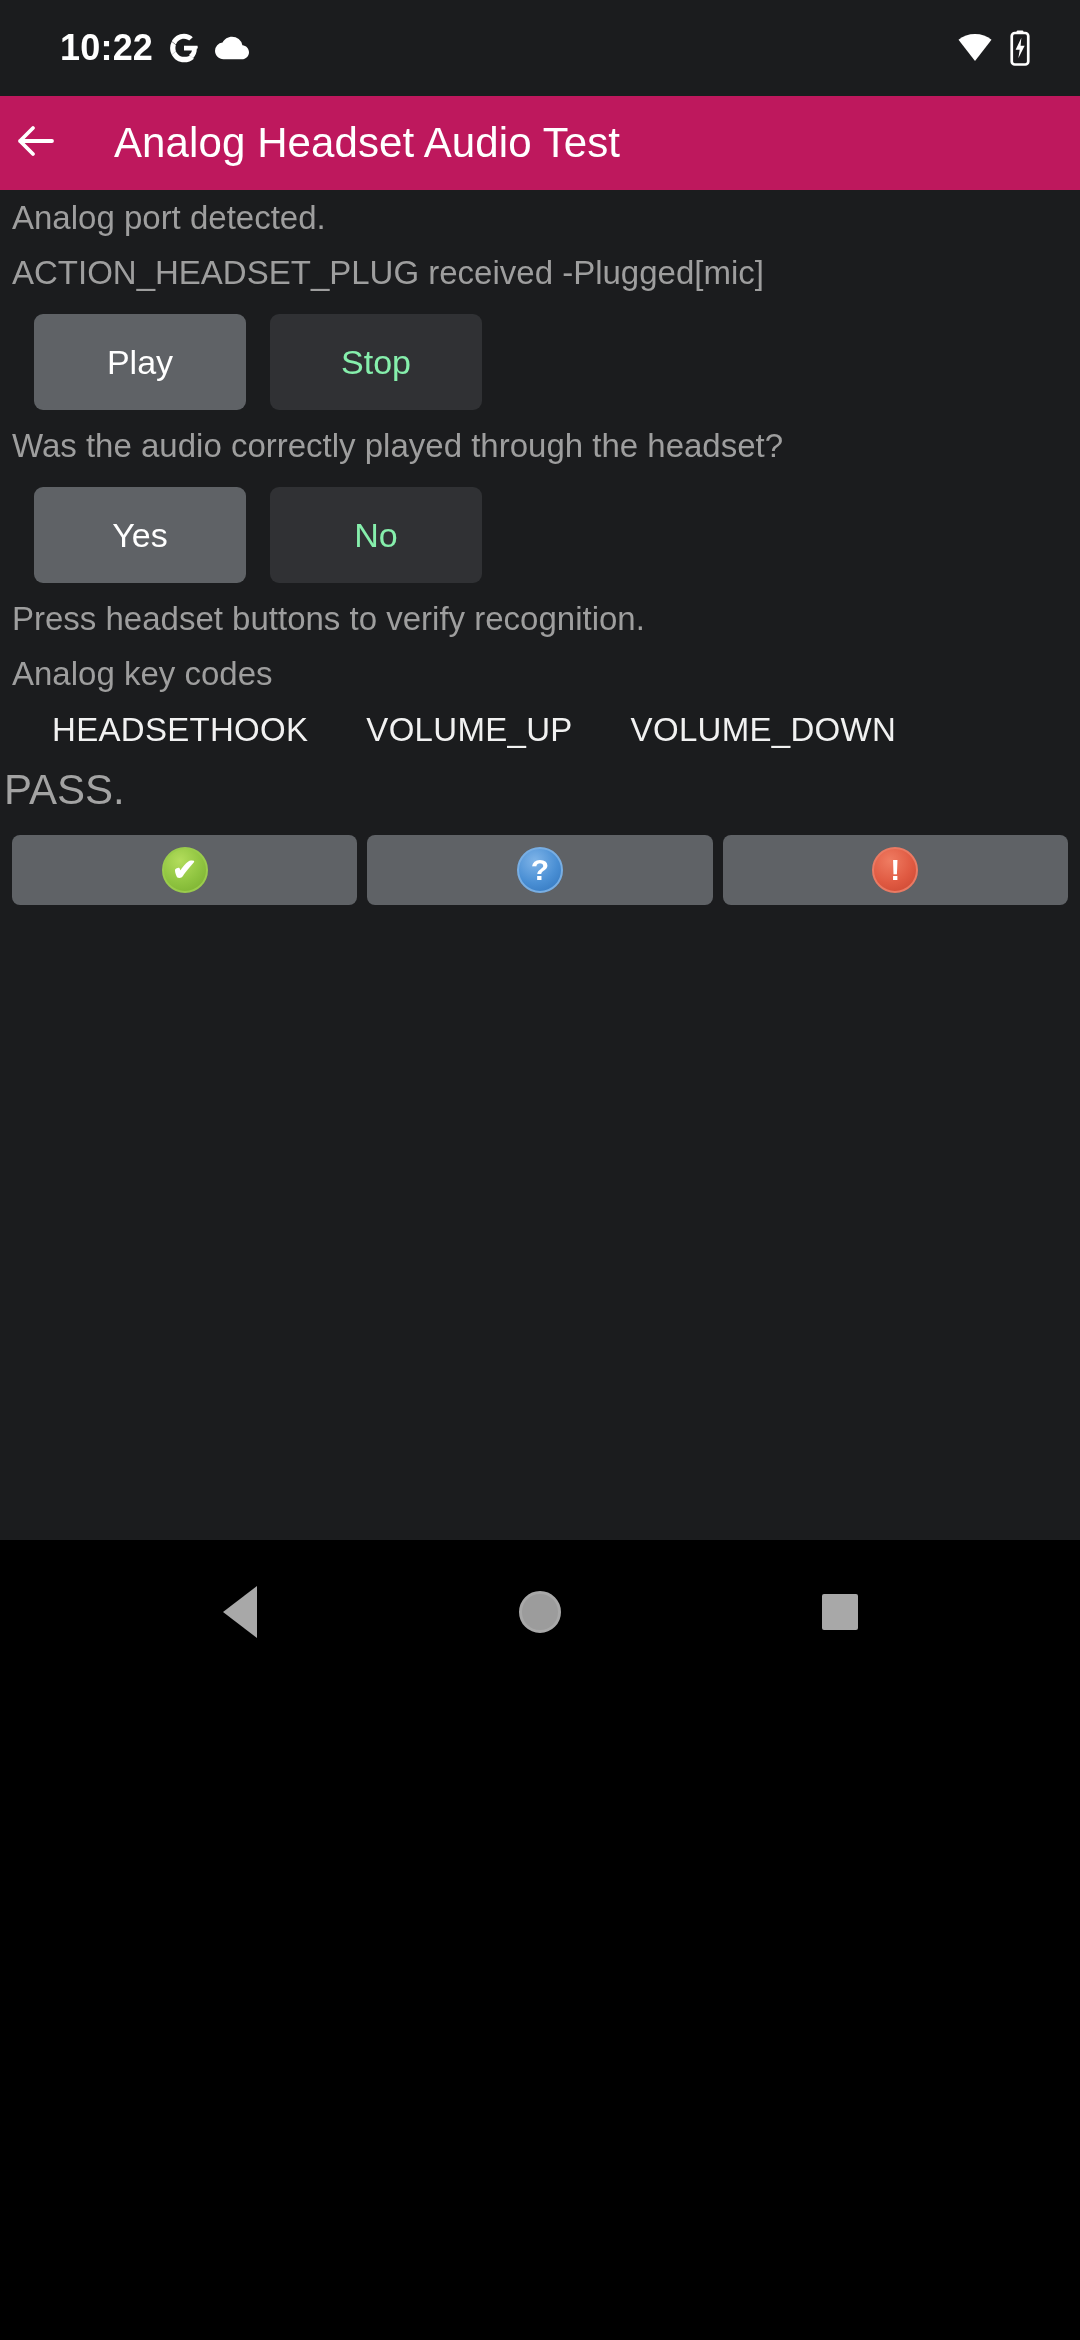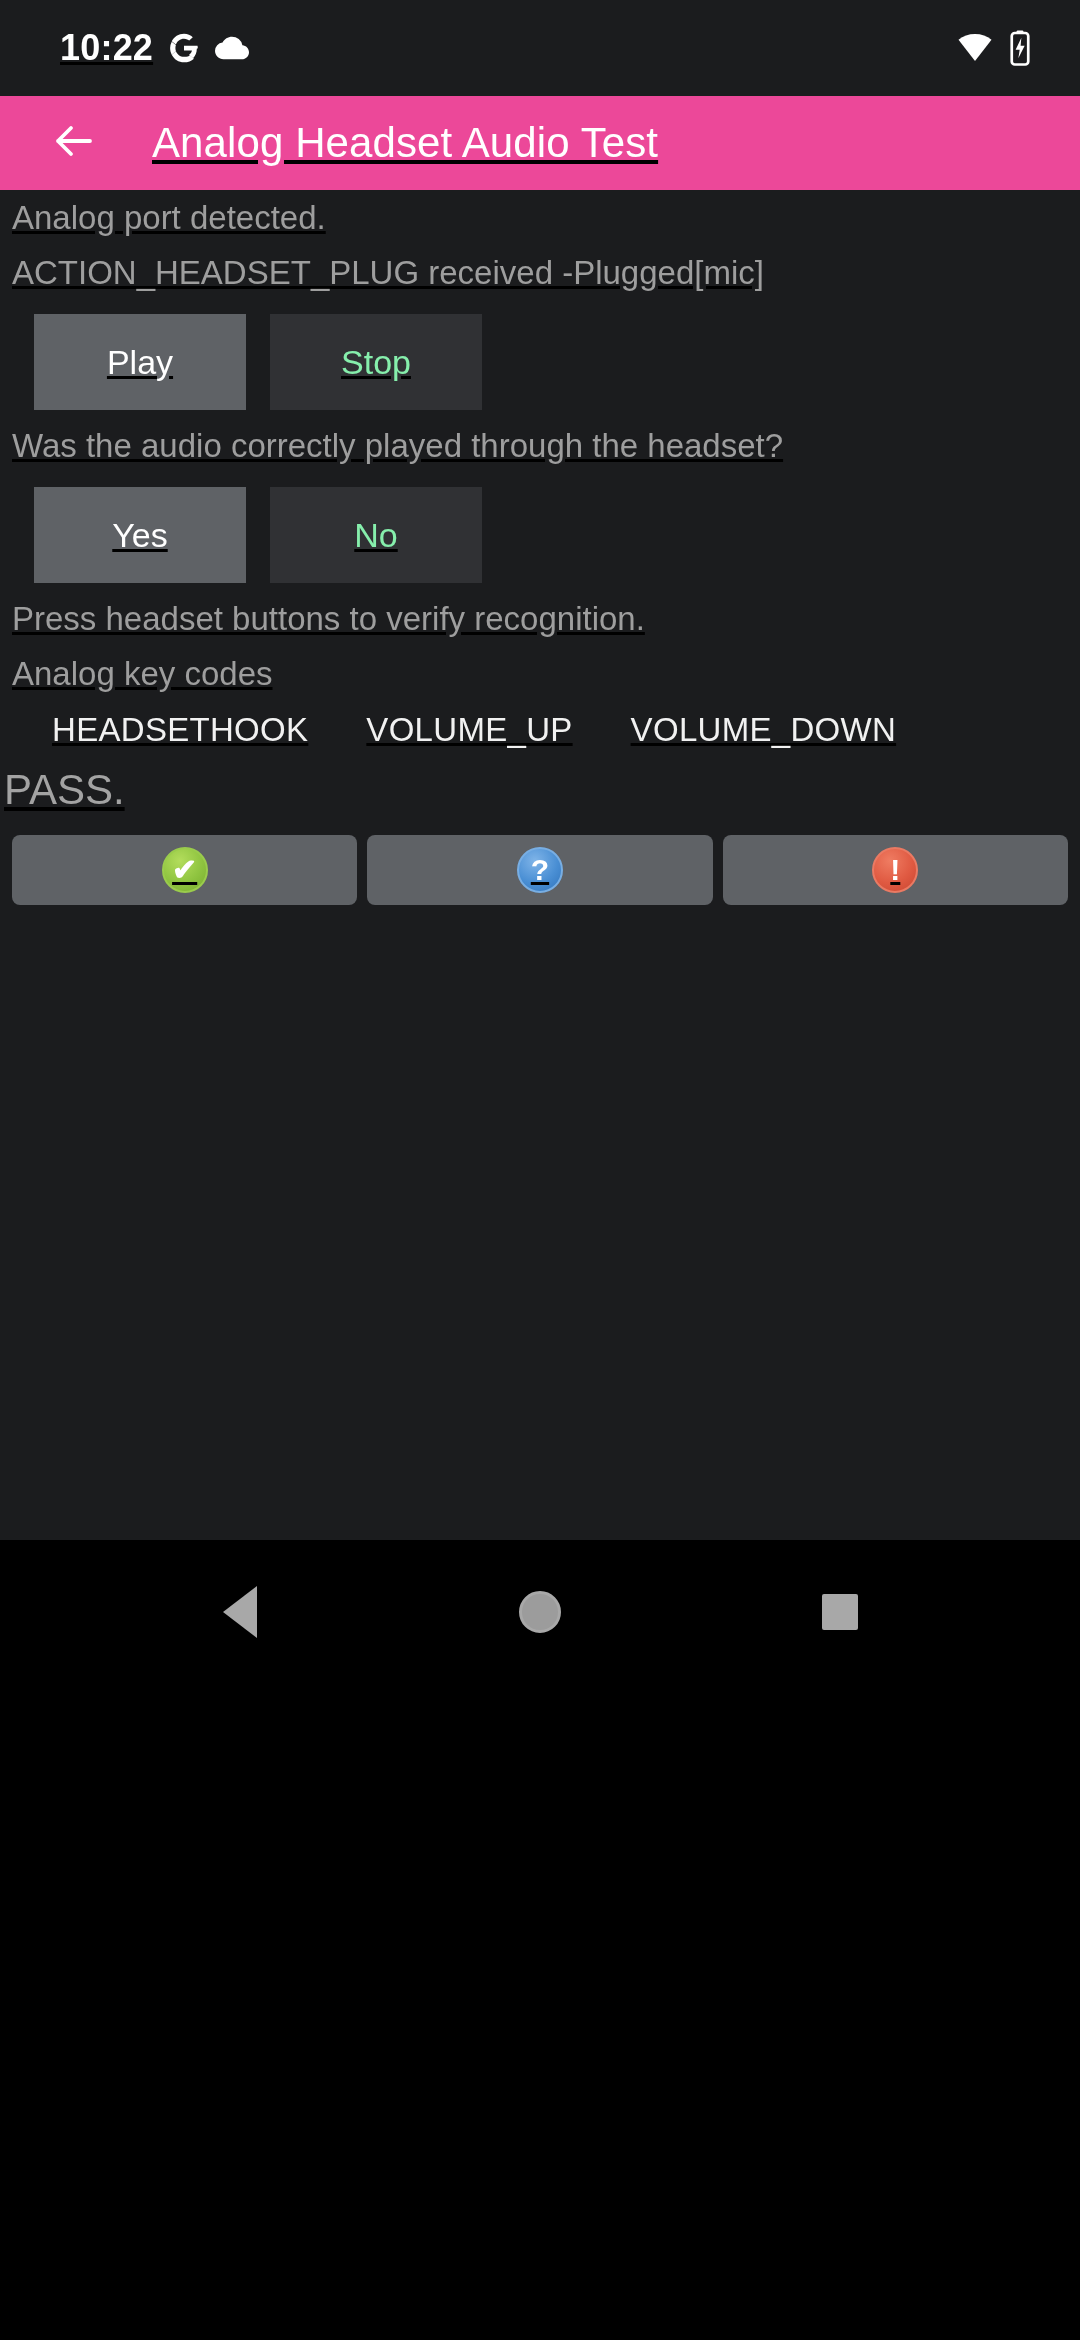--- a/index.html
+++ b/index.html
@@ -15,21 +15,20 @@
     -webkit-font-smoothing: antialiased;
   }
 
   #screen {
     position: relative;
     width: 1080px;
     height: 1684px;
     background: #1b1c1e;
     display: flex;
     flex-direction: column;
-    text-decoration: underline;
   }
 
   
   .status-bar {
     height: 96px;
     flex: 0 0 96px;
     background: #1b1c1e;
     display: flex;
     align-items: center;
     padding: 0 48px 0 60px;
@@ -56,24 +55,23 @@
   .status-icon {
     display: inline-flex;
     align-items: center;
     justify-content: center;
   }
 
   
   .toolbar {
     height: 94px;
     flex: 0 0 94px;
-    background: #ec4899;
-    display: flex;
-    align-items: center;
-    padding-left: 38px;
+    background: #be185d;
+    display: flex;
+    align-items: center;
     box-sizing: border-box;
   }
   .back-btn {
     width: 72px;
     height: 72px;
     display: flex;
     align-items: center;
     justify-content: center;
     cursor: pointer;
   }
@@ -106,21 +104,21 @@
   .btn-row {
     display: flex;
     gap: 24px;
     padding: 14px 0 8px 34px;
   }
 
   .mbtn {
     min-width: 212px;
     height: 96px;
     border: none;
-    border-radius: 0;
+    border-radius: 9px;
     font-size: 34px;
     font-family: "Liberation Sans", sans-serif;
     display: flex;
     align-items: center;
     justify-content: center;
     box-sizing: border-box;
     padding: 0 28px;
     cursor: pointer;
   }
   .mbtn.enabled {

